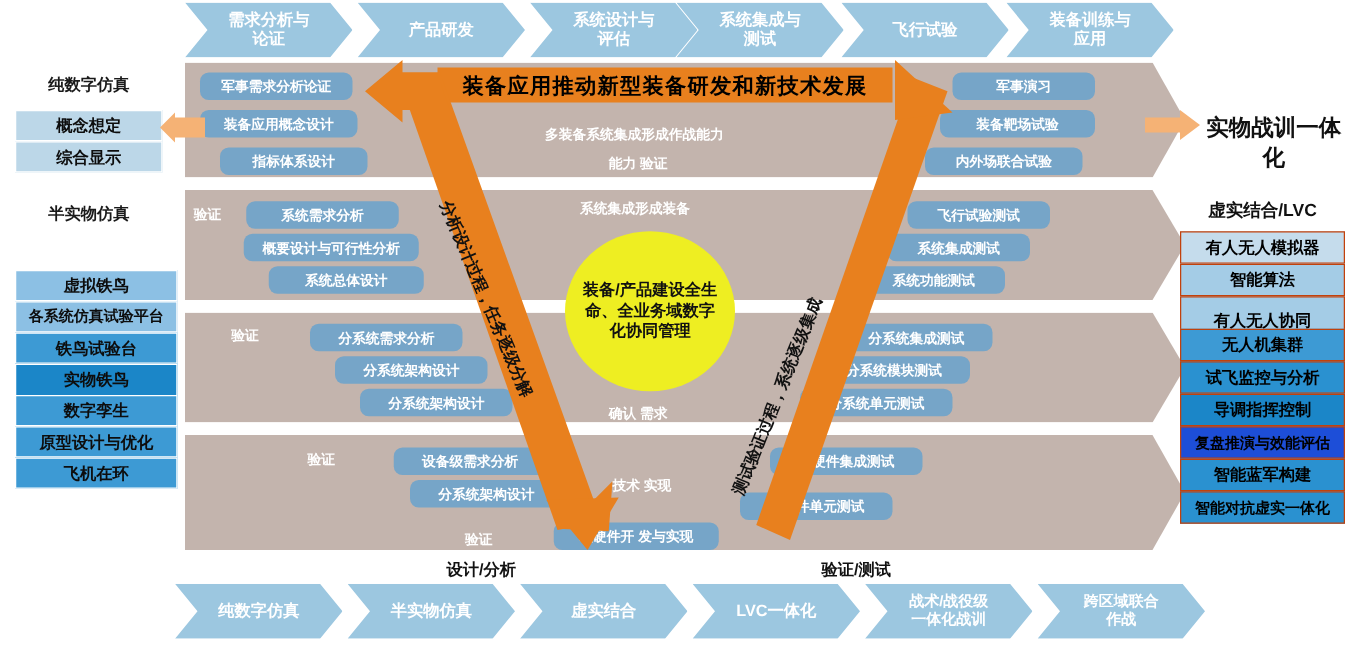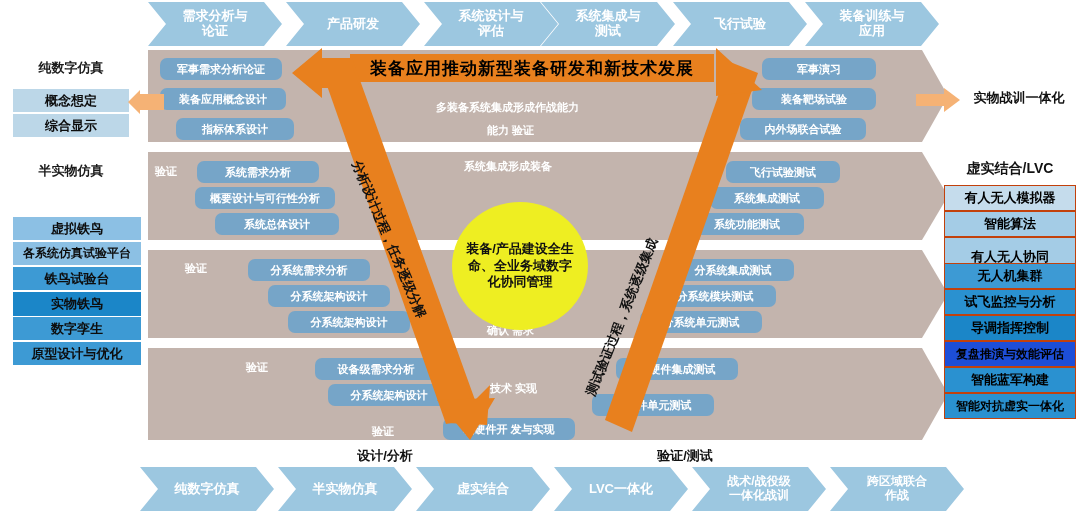--- a/index.html
+++ b/index.html
@@ -203,21 +203,21 @@
 
   <div class="pill" style="left:616px;top:358px;width:122px;height:22px;font-size:11px;">
       <span>软硬件集成测试</span>
     </div>
   <div class="pill" style="left:592px;top:394px;width:122px;height:22px;font-size:11px;">
       <span>软硬件单元测试</span>
     </div>
 
   <div class="bandtext" style="left:490px;top:381px;font-size:11px;"><span>技术 实现</span></div>
 
-  <div class="ellipse" style="left:452px;top:202px;width:136px;height:128px;font-size:13px;padding:0 10px;">
+  <div class="ellipse" style="left:452px;top:185px;width:136px;height:128px;font-size:13px;padding:0 10px;">
       <span>装备/产品建设全生命、全业务域数字化协同管理</span>
     </div>
 
   <svg style="position:absolute;left:0;top:0;width:1080px;height:516px;pointer-events:none;">
 
     <polygon points="320,58 352,58 475,400 490,385 487,425 447,423 462,410 340,72" fill="#e8801e"></polygon>
     <polygon points="318,60 350,60 478,418 446,424" fill="#e8801e"></polygon>
     <polygon points="437,400 495,398 470,440" fill="#e8801e"></polygon>
 
     <polygon points="605,420 632,432 758,73 730,62" fill="#e8801e"></polygon>
@@ -257,29 +257,32 @@
   </div>
   <div class="side-cell" style="left:12px;top:291px;width:130px;height:26px;font-size:13px;background:#1b86c8;">
     <span>实物铁鸟</span>
   </div>
   <div class="side-cell" style="left:12px;top:316px;width:130px;height:25px;font-size:13px;background:#3d9ad4;">
     <span>数字孪生</span>
   </div>
   <div class="side-cell" style="left:12px;top:341px;width:130px;height:25px;font-size:13px;background:#3d9ad4;">
     <span>原型设计与优化</span>
   </div>
+  <div class="side-cell" style="left:12px;top:366px;width:130px;height:25px;font-size:13px;background:#3d9ad4;">
+    <span>飞机在环</span>
+  </div>
 
   <svg style="position:absolute;left:128px;top:90px;width:36px;height:24px;">
     <polygon points="36,4 36,20 12,20 12,24 0,12 12,0 12,4" fill="#f5b275"></polygon>
   </svg>
 
   <svg style="position:absolute;left:916px;top:88px;width:44px;height:24px;">
     <polygon points="0,6 0,18 28,18 28,24 44,12 28,0 28,6" fill="#f5b275"></polygon>
   </svg>
-  <div class="rhead" style="left:960px;top:86px;width:118px;height:24px;font-size:13px;">
+  <div class="rhead" style="left:960px;top:102px;width:118px;height:24px;font-size:18px;justify-content:flex-end;">
     <span>实物战训一体化</span>
   </div>
 
   <div class="rhead" style="left:944px;top:158px;width:132px;height:22px;font-size:14px;">
     <span>虚实结合/LVC</span>
   </div>
 
   <div class="rcell" style="left:944px;top:185px;width:132px;height:26px;font-size:13px;background:#c5dcec;">
     <span>有人无人模拟器</span>
   </div>

